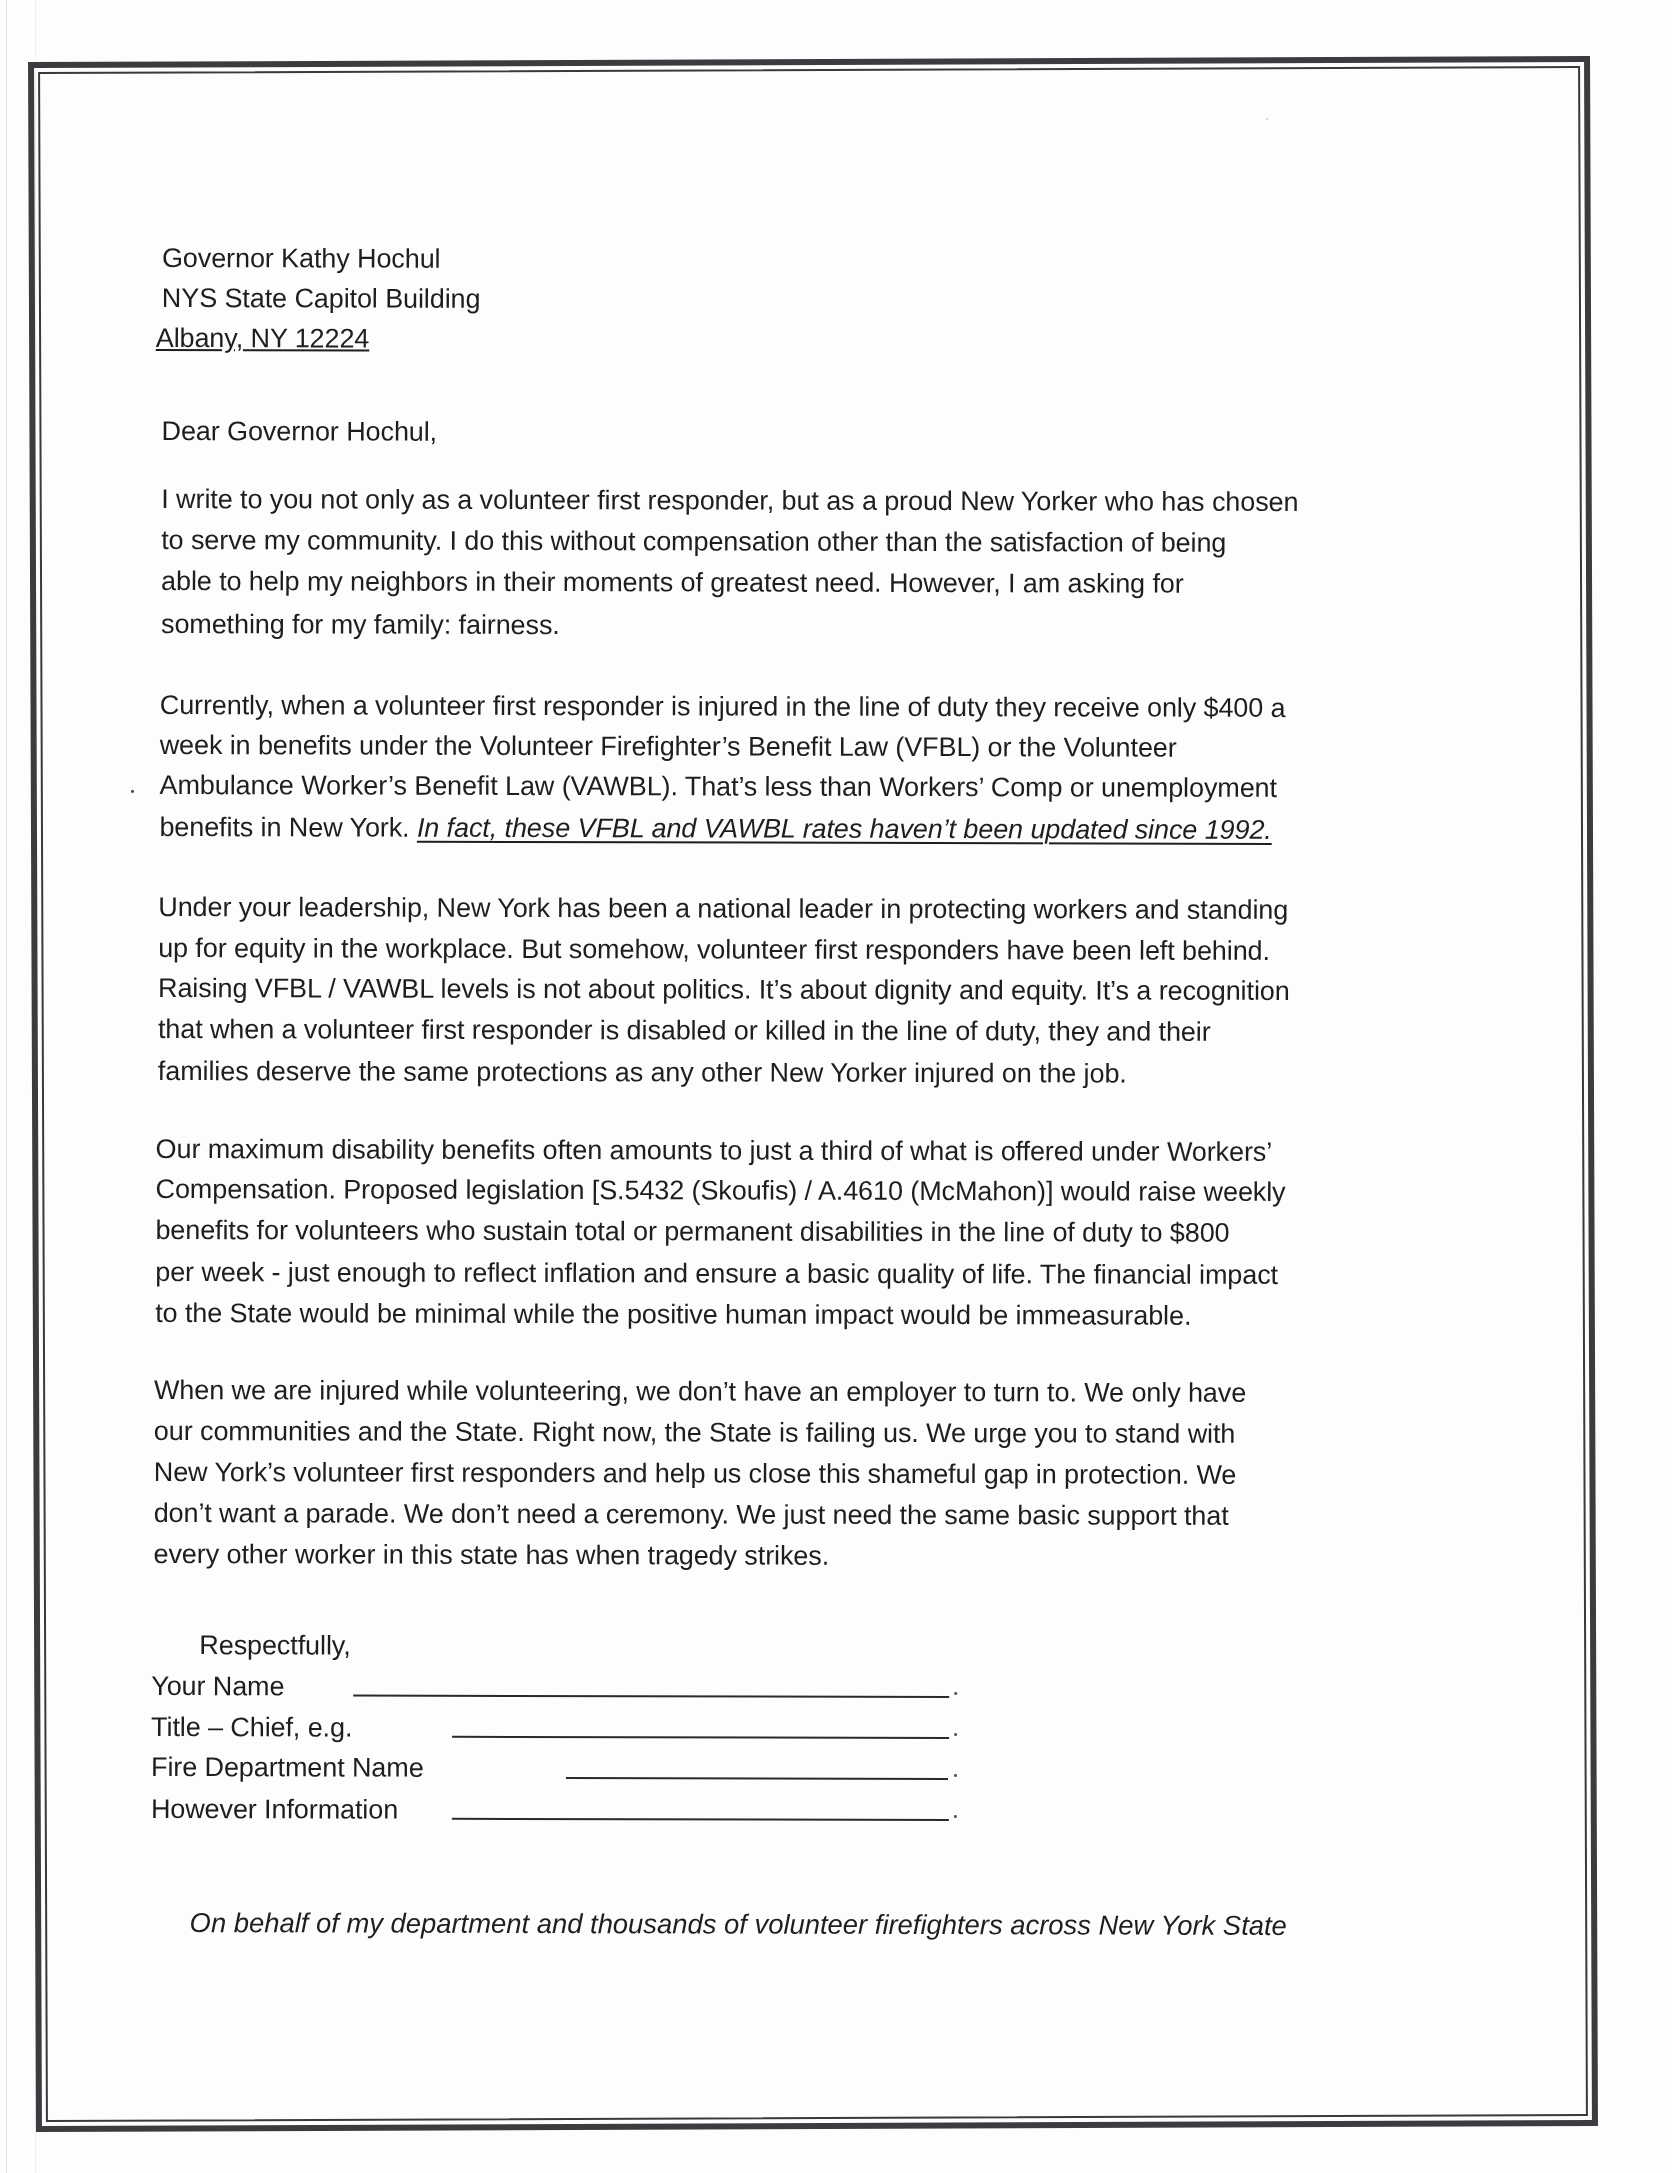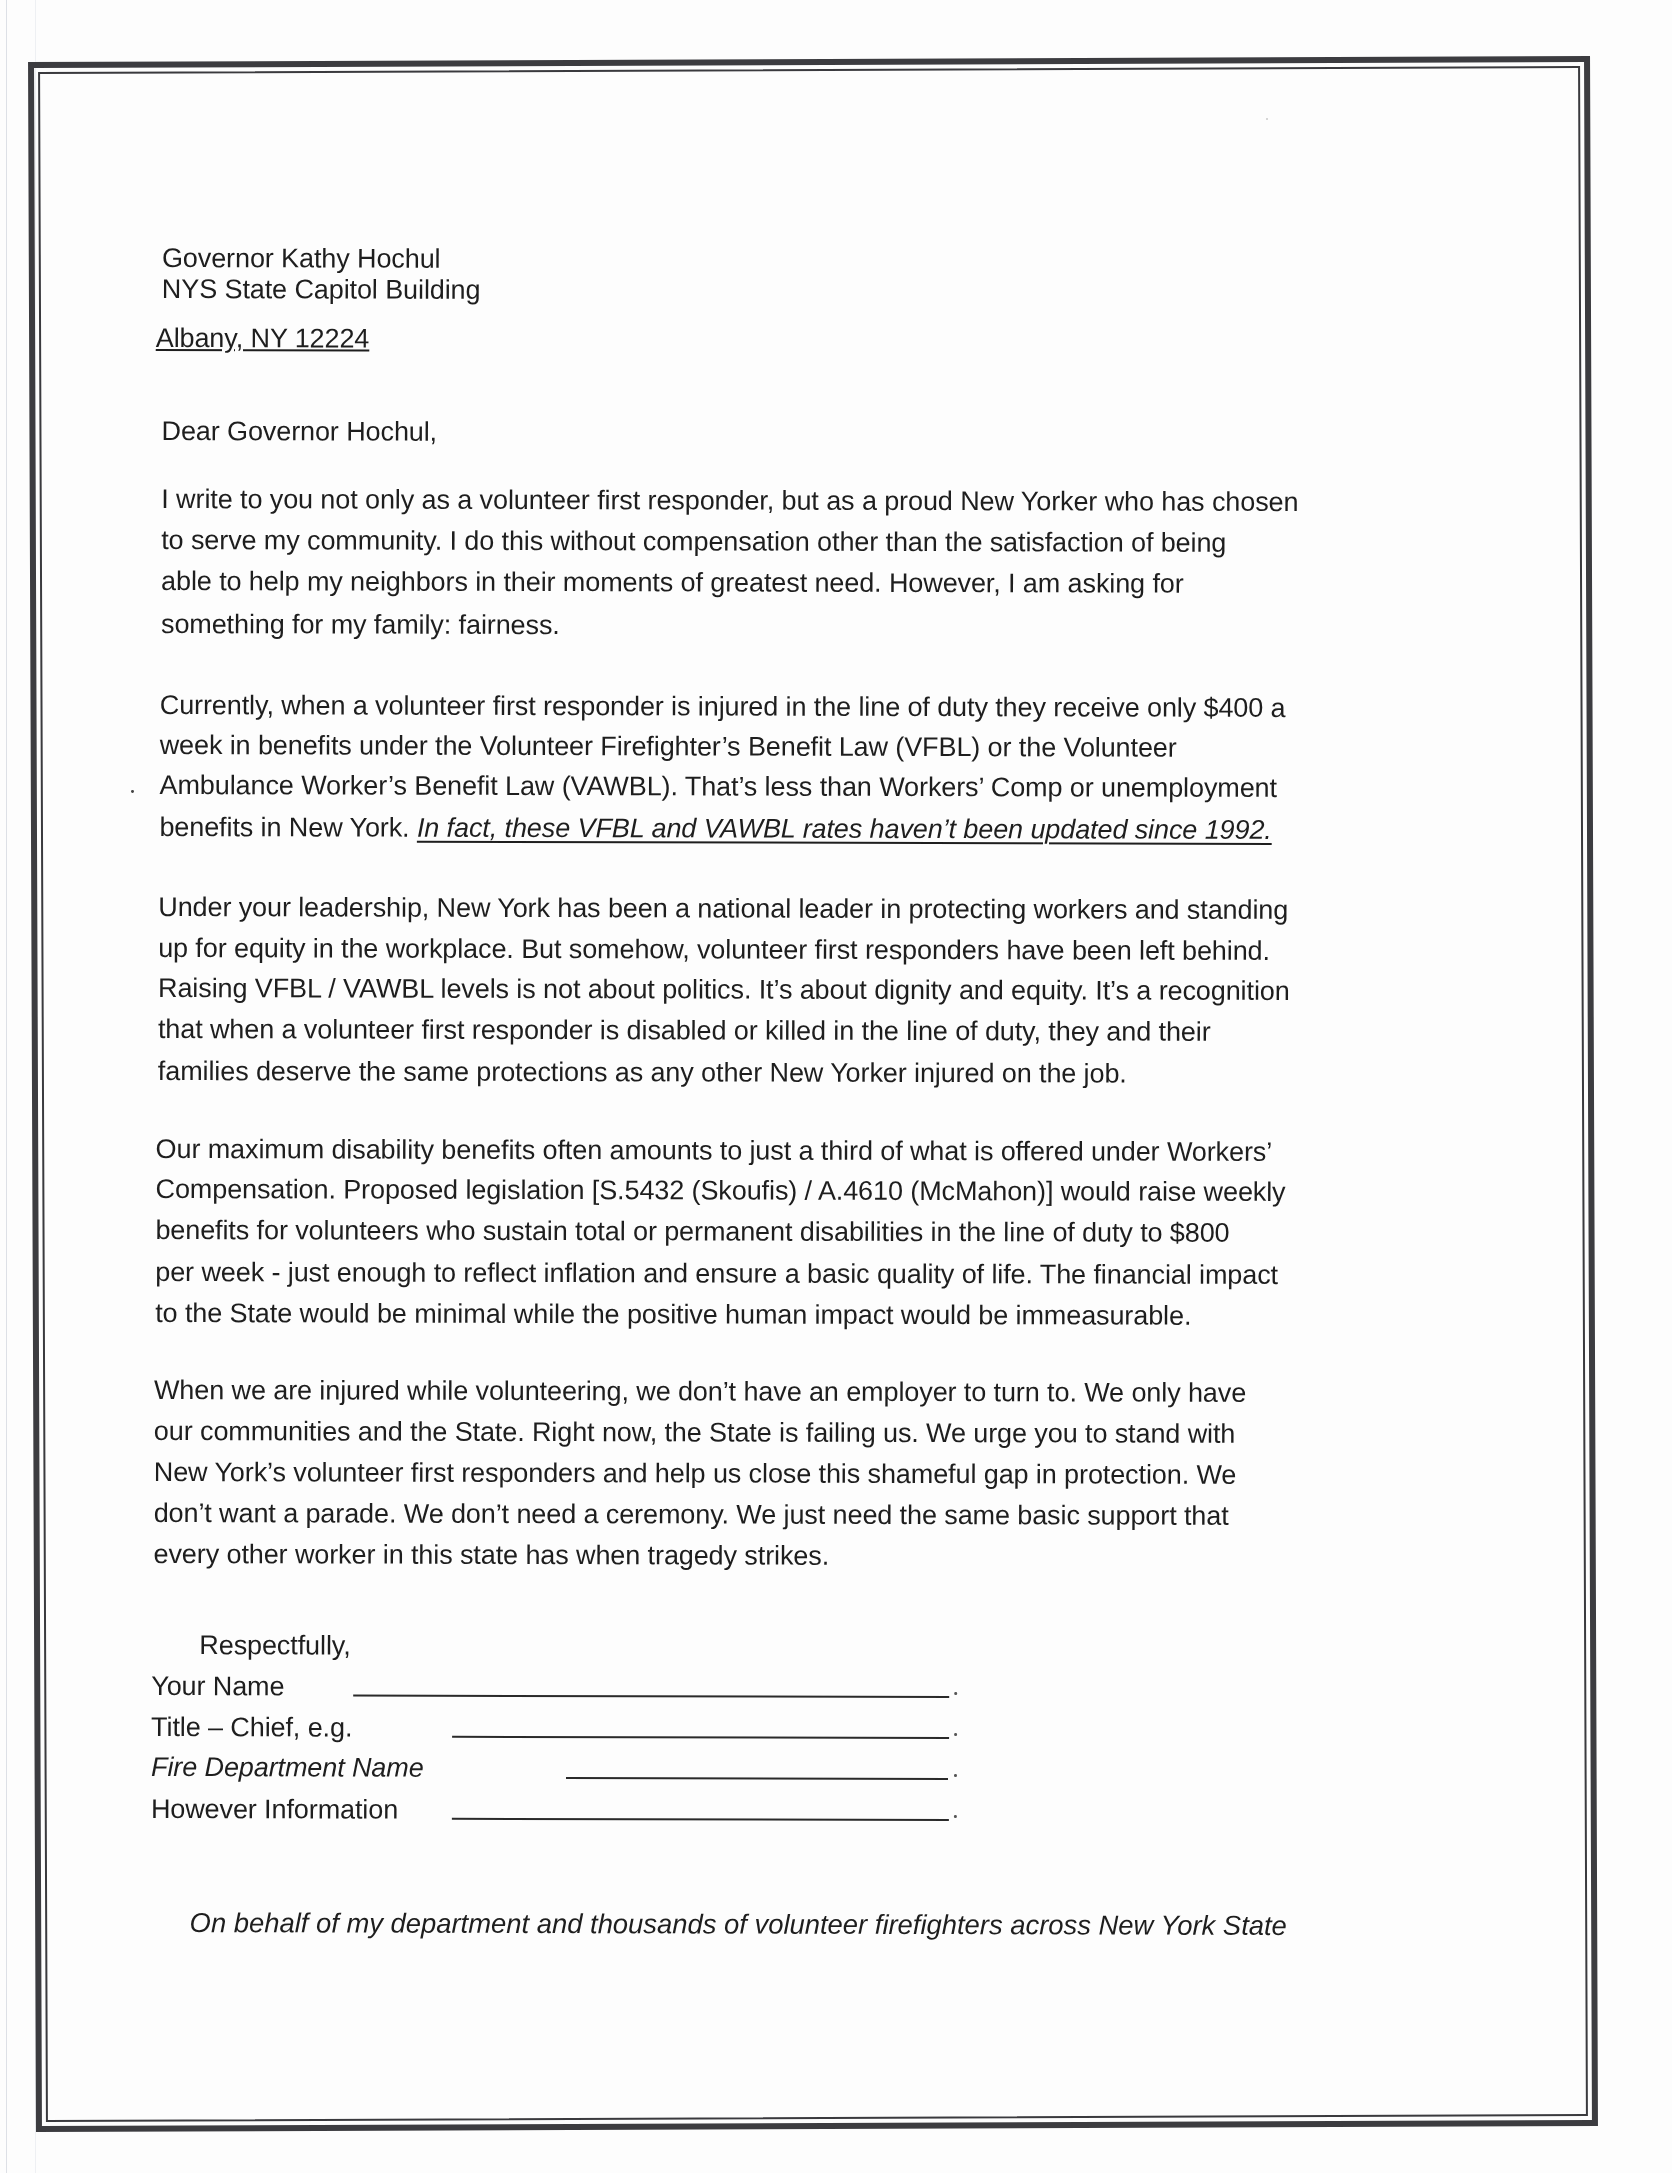--- a/index.html
+++ b/index.html
@@ -44,21 +44,21 @@
     <div class="frame-outer"></div>
     <div class="frame-inner"></div>
   </div>
 
   <div class="speck faint" style="left:1266px; top:118px;"></div>
   <div class="speck" style="left:131px; top:790px;"></div>
 
   <div class="content">
 
     <div class="line" style="top: 245px; left: 162px;">Governor Kathy Hochul</div>
-    <div class="line" style="top: 276px; left: 162px; text-align: right;">NYS State Capitol Building</div>
+    <div class="line" style="top: 285px; left: 162px; text-align: right;">NYS State Capitol Building</div>
     <div class="line" style="top: 325px; left: 156px; text-decoration: underline;">Albany, NY 12224</div>
 
     <div class="line" style="top: 418px; left: 162px;">Dear Governor Hochul,</div>
 
     <div class="line" style="top: 486px; left: 162px;">I write to you not only as a volunteer first responder, but as a proud New Yorker who has chosen</div>
     <div class="line" style="top: 527px; left: 162px;">to serve my community. I do this without compensation other than the satisfaction of being</div>
     <div class="line" style="top: 568px; left: 162px;">able to help my neighbors in their moments of greatest need. However, I am asking for</div>
     <div class="line" style="top: 611px; left: 162px;">something for my family: fairness.</div>
 
     <div class="line" style="top: 692px; left: 161px;">Currently, when a volunteer first responder is injured in the line of duty they receive only $400 a</div>
@@ -89,21 +89,21 @@
     <div class="line" style="top: 1632px; left: 155px; margin-left: 48px;">Respectfully,</div>
 
     <div class="line" style="top: 1673px; left: 155px;">Your Name</div>
     <div class="sig-rule" style="left:357px; top:1694px; width:596px;"></div>
     <div class="sig-dot" style="left:958px; top:1690px;"></div>
 
     <div class="line" style="top: 1714px; left: 155px;">Title – Chief, e.g.</div>
     <div class="sig-rule" style="left:456px; top:1735px; width:497px;"></div>
     <div class="sig-dot" style="left:958px; top:1731px;"></div>
 
-    <div class="line" style="top: 1754px; left: 155px; font-style: italic;">Fire Department Name</div>
+    <div class="line" style="top: 1754px; left: 155px;">Fire Department Name</div>
     <div class="sig-rule" style="left:570px; top:1776px; width:382px;"></div>
     <div class="sig-dot" style="left:958px; top:1772px;"></div>
 
     <div class="line" style="top: 1796px; left: 155px;">However Information</div>
     <div class="sig-rule" style="left:456px; top:1817px; width:497px;"></div>
     <div class="sig-dot" style="left:958px; top:1813px;"></div>
 
     <div class="footer" style="top: 1909px; left: 194px;">On behalf of my department and thousands of volunteer firefighters across New York State</div>
   </div>
 </div>

